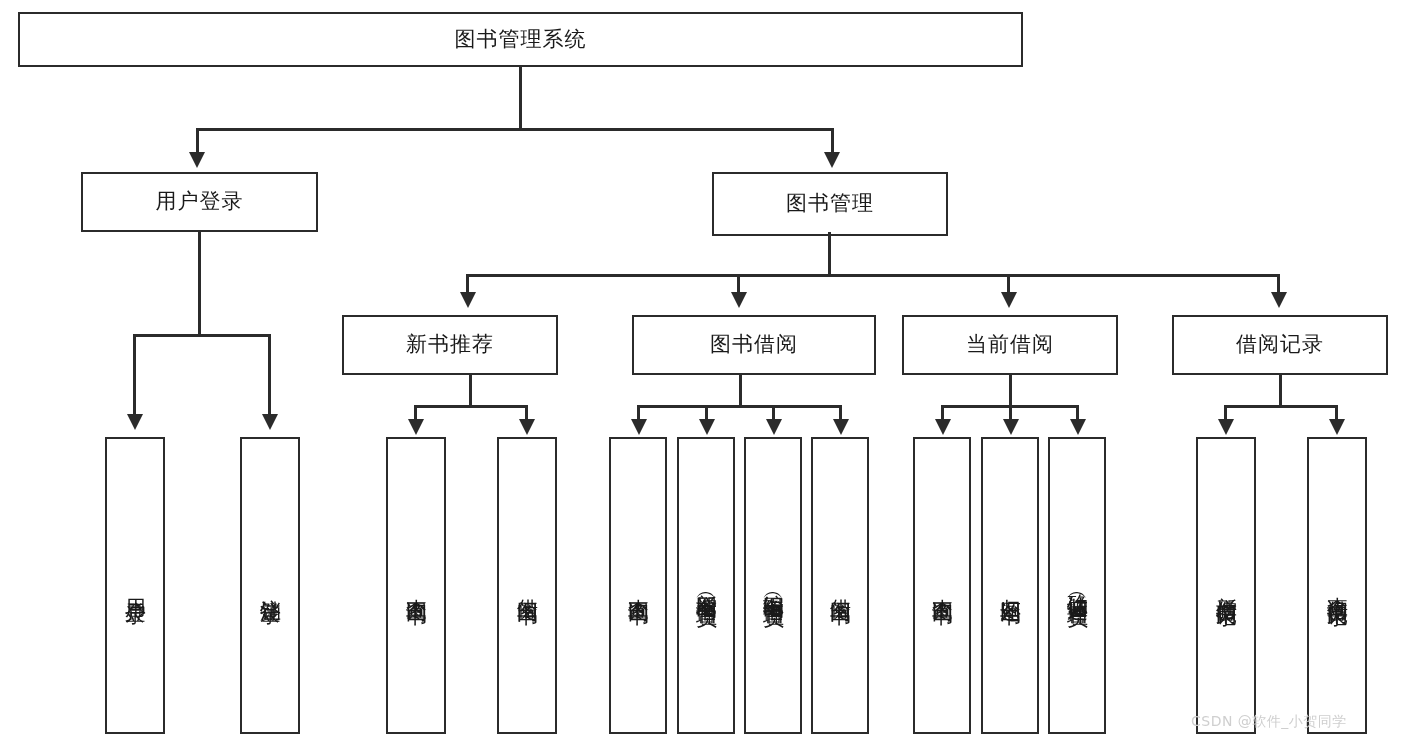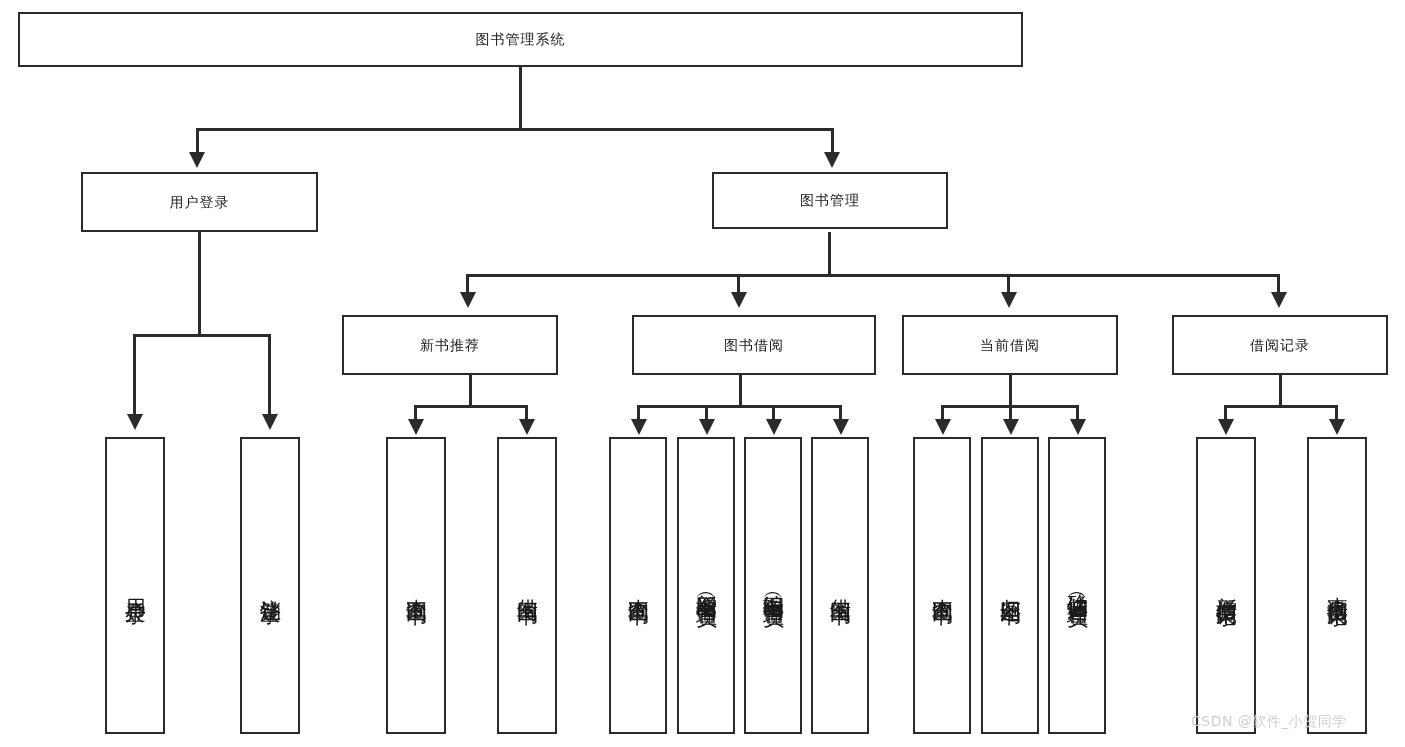--- a/index.html
+++ b/index.html
@@ -21,21 +21,21 @@
     position: absolute;
     box-sizing: border-box;
     border: 2px solid #2b2b2b;
     background: #ffffff;
     display: flex;
     align-items: center;
     justify-content: center;
     color: #1a1a1a;
   }
   .node.horiz {
-    font-size: 14px;
+    font-size: 21px;
     letter-spacing: 1px;
     line-height: 1.2;
   }
   .node.vert {
     writing-mode: vertical-rl;
     text-orientation: upright;
     font-size: 21px;
     letter-spacing: 2px;
     line-height: 1.1;
     padding: 6px 0;
@@ -85,21 +85,21 @@
   <div class="edge v" style="left:196px; top:128px; width:3px; height:28px;"></div>
   <div class="arrow" style="left:189px; top:152px;"></div>
 
   <div class="edge v" style="left:831px; top:128px; width:3px; height:28px;"></div>
   <div class="arrow" style="left:824px; top:152px;"></div>
 
   <div class="node horiz" style="left:81px; top:172px; width:237px; height:60px;">
     <span>用户登录</span>
   </div>
 
-  <div class="node horiz" style="left:712px; top:172px; width:236px; height:57px;">
+  <div class="node horiz" style="left:712px; top:172px; width:236px; height:64px;">
     <span>图书管理</span>
   </div>
 
   <div class="edge v" style="left:198px; top:232px; width:3px; height:104px;"></div>
   <div class="edge h" style="left:133px; top:334px; width:137px; height:3px;"></div>
   <div class="edge v" style="left:133px; top:334px; width:3px; height:84px;"></div>
   <div class="arrow" style="left:127px; top:414px;"></div>
   <div class="edge v" style="left:268px; top:334px; width:3px; height:84px;"></div>
   <div class="arrow" style="left:262px; top:414px;"></div>
 

